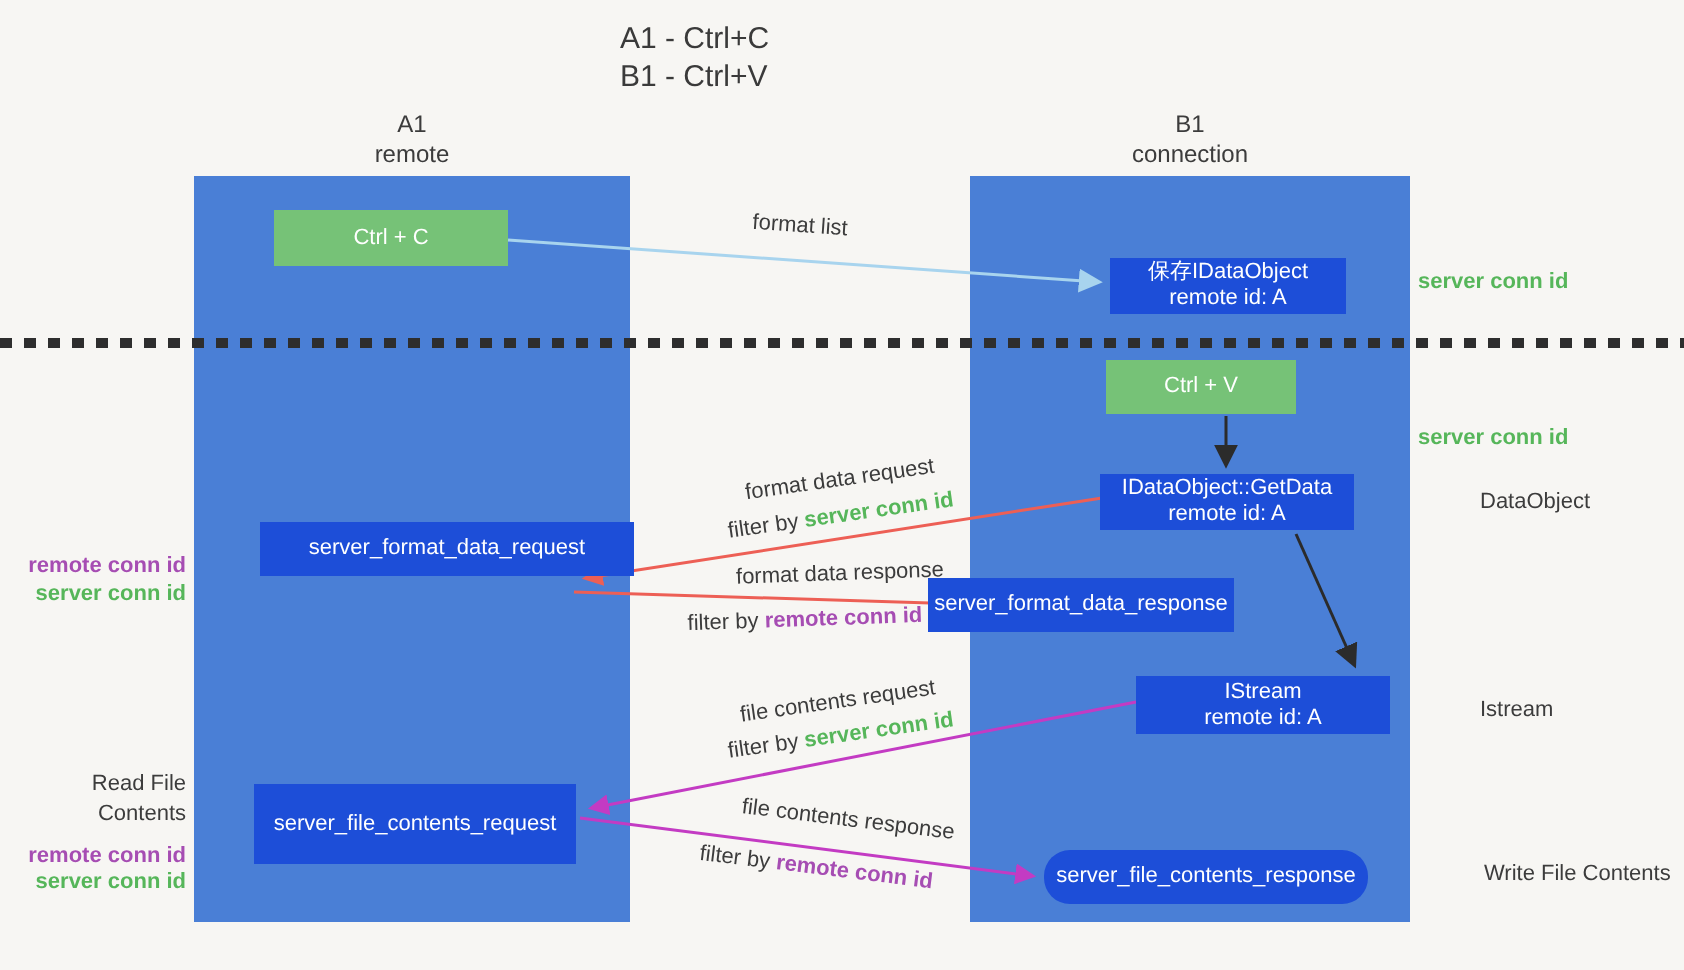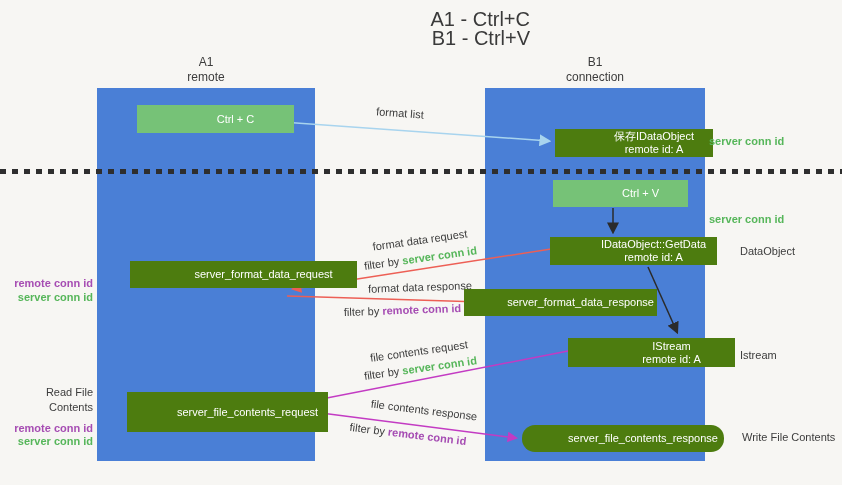--- a/index.html
+++ b/index.html
@@ -1,39 +1,39 @@
 <!DOCTYPE html>
 <html><head>
 <meta charset="utf-8">
 <style>
   html,body{margin:0;padding:0;}
   body{background:#e9e9e9;font-family:"Liberation Sans",sans-serif;}
   #canvas{position:relative;width:842px;height:485px;background:#f7f6f3;overflow:hidden;
           font-family:"Liberation Sans",sans-serif;color:#3c3c3c;}
   
-  #title{position:absolute;left:310px;top:10px;width:220px;text-align:right;
-         font-size:20px;line-height:19px;color:#3a3a3a;}
+  #title{position:absolute;left:310px;top:10px;width:220px;text-align:left;
+         font-size:15px;line-height:19px;color:#3a3a3a;}
   
   .col-header{position:absolute;width:120px;text-align:center;font-size:12px;line-height:15px;color:#3c3c3c;}
   #hdr-a1{left:146px;top:55px;}
   #hdr-b1{left:535px;top:55px;}
   
   .lane{position:absolute;top:88px;height:373px;background:#4a7fd6;}
   #lane-a1{left:97px;width:218px;}
   #lane-b1{left:485px;width:220px;}
   
   #dotted{position:absolute;left:0;top:169px;width:842px;height:5px;
           background:repeating-linear-gradient(90deg,#2e2e2e 0 6px,transparent 6px 12px);}
   
   #arrows{position:absolute;left:0;top:0;width:842px;height:485px;pointer-events:none;z-index:3;}
   
   .node{position:absolute;display:flex;flex-direction:column;align-items:center;justify-content:center;
-        color:#fff;font-size:11px;line-height:13px;text-align:center;z-index:4;padding-left:40px;}
+        color:#fff;font-size:11px;line-height:13px;text-align:center;z-index:4;}
   .green{background:#76c277;}
-  .orange{background:#4d7c0f;}
+  .orange{background:#1d4ed8;}
   #box-ctrl-c{left:137px;top:105px;width:117px;height:28px;}
   #box-save{left:555px;top:129px;width:118px;height:28px;}
   #box-ctrl-v{left:553px;top:180px;width:95px;height:27px;}
   #box-getdata{left:550px;top:237px;width:127px;height:28px;}
   #box-fmt-req{left:130px;top:261px;width:187px;height:27px;}
   #box-fmt-resp{left:464px;top:289px;width:153px;height:27px;}
   #box-istream{left:568px;top:338px;width:127px;height:29px;}
   #box-file-req{left:127px;top:392px;width:161px;height:40px;}
   #box-file-resp{left:522px;top:425px;width:162px;height:27px;border-radius:13px;}
   

